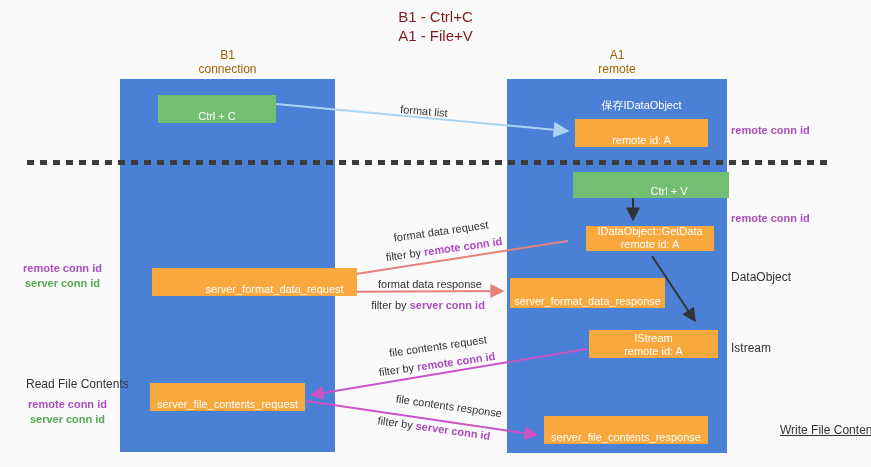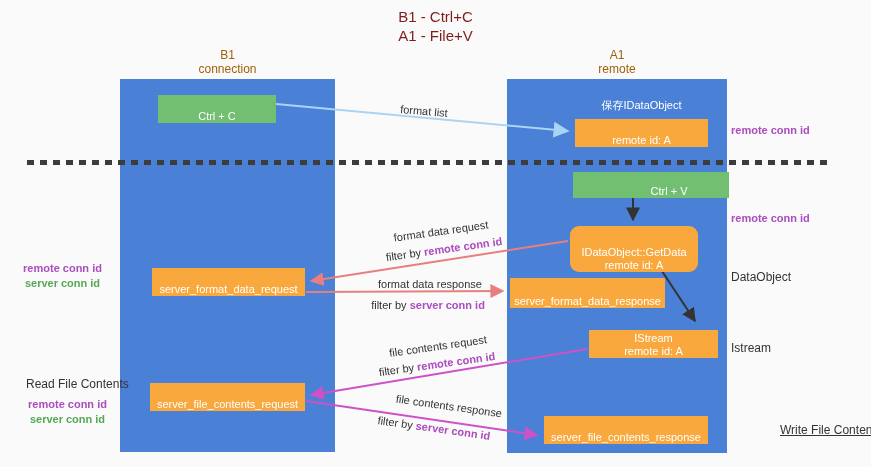--- a/index.html
+++ b/index.html
@@ -85,25 +85,25 @@
   <div class="node green" style="left:158px;top:95px;width:118px;height:28px;">
     <div>Ctrl + C</div>
   </div>
   <div class="node orange" style="left:575px;top:119px;width:133px;height:28px;gap:22px;">
     <div>保存IDataObject</div>
     <div>remote id: A</div>
   </div>
   <div class="node green" style="left:573px;top:172px;width:120px;height:26px;padding-left:36px;">
     <div>Ctrl + V</div>
   </div>
-  <div class="node orange" style="left:570px;top:226px;width:128px;height:46px;border-radius:9px;">
+  <div class="node orange" style="left:586px;top:226px;width:128px;height:25px;">
     <div>IDataObject::GetData</div>
     <div>remote id: A</div>
   </div>
-  <div class="node orange" style="left:152px;top:268px;width:153px;height:28px;">
+  <div class="node orange" style="left:152px;top:268px;width:165px;height:28px;padding-left:40px;">
     <div>server_format_data_request</div>
   </div>
   <div class="node orange" style="left:510px;top:278px;width:155px;height:30px;">
     <div>server_format_data_response</div>
   </div>
   <div class="node orange" style="left:589px;top:330px;width:129px;height:28px;">
     <div>IStream</div>
     <div>remote id: A</div>
   </div>
   <div class="node orange" style="left:150px;top:383px;width:155px;height:28px;">

